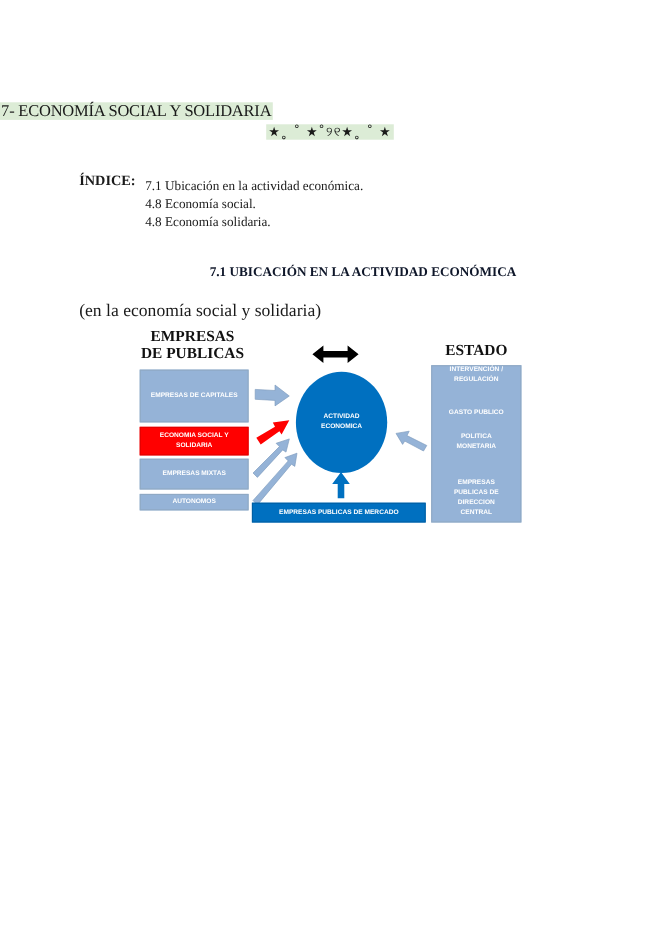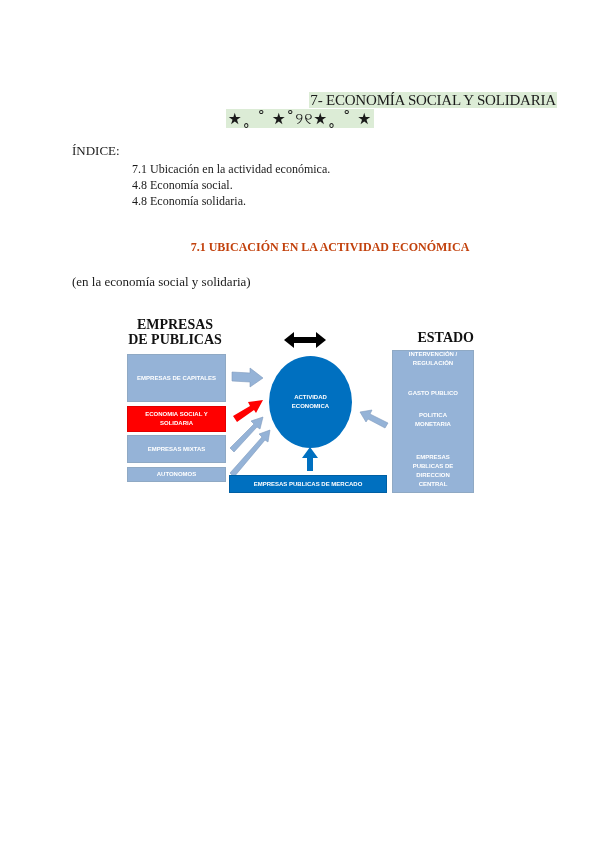--- a/index.html
+++ b/index.html
@@ -1,26 +1,26 @@
 <!DOCTYPE html>
 <html><head>
   <meta charset="utf-8">
   <style>
     html, body { margin: 0; padding: 0; background: #ffffff; }
     body { width: 600px; height: 848px; position: relative; overflow: hidden;
            font-family: "DejaVu Serif", serif; color: #1a1a1a; }
     .abs { position: absolute; }
-    .title { left: 0; width: 557px; top: 90px; text-align: right; }
+    .title { left: 0; width: 557px; top: 90px; text-align: left; }
     .title span.hl { background: #dcecd6; font-family: "Liberation Serif", serif; font-size: 15px; padding: 0 1px; letter-spacing: -0.2px; }
     .sub { left: 0; width: 600px; top: 109px; text-align: center; }
-    .sub span.hl { background: #dcecd6; font-size: 16px; padding: 0 2px; letter-spacing: 1px; }
-    .indice { left: 72px; top: 143px; font-weight: normal; font-size: 13px; font-family: "Liberation Serif", serif; }
+    .sub span.hl { background: #dcecd6; font-size: 12px; padding: 0 2px; letter-spacing: 1px; }
+    .indice { left: 72px; top: 156px; font-weight: bold; font-size: 13px; font-family: "Liberation Serif", serif; }
     .idx { left: 108px; font-size: 12px; font-family: "Liberation Serif", serif; margin-left: 24px; }
-    .sec { left: 0; width: 600px; top: 240px; text-align: center; color: #c2410c; font-weight: bold; font-size: 12px; font-family: "Liberation Serif", serif; padding-left: 60px; box-sizing: border-box; }
-    .para { left: 72px; top: 274px; font-size: 13px; font-family: "Liberation Serif", serif; }
+    .sec { left: 0; width: 600px; top: 240px; text-align: center; color: #0f172a; font-weight: bold; font-size: 12px; font-family: "Liberation Serif", serif; padding-left: 60px; box-sizing: border-box; }
+    .para { left: 72px; top: 274px; font-size: 16px; font-family: "Liberation Serif", serif; }
     .hdr { font-family: "Liberation Serif", serif; font-weight: bold; font-size: 14px; text-align: center; line-height: 15px; color: #111; }
     .box { display: flex; align-items: center; justify-content: center; text-align: center;
            font-family: "Liberation Sans", sans-serif; font-weight: bold; font-size: 6px; color: #ffffff;
            box-sizing: border-box; border: 1px solid #8fa9c4; line-height: 9px; }
     .lb { background: #95b3d7; }
     .red { background: #ff0000; border-color: #e00000; }
     .blue { background: #0070c0; border-color: #005fa3; }
     .circle { background: #0070c0; border-radius: 50%; display: flex; align-items: center; justify-content: center;
               font-family: "Liberation Sans", sans-serif; font-weight: bold; font-size: 6px; color: #fff; text-align: center; line-height: 9px; }
     .estado { background: #95b3d7; border: 1px solid #8fa9c4; box-sizing: border-box;
@@ -39,21 +39,21 @@
 
 <div class="abs indice">ÍNDICE:</div>
 <div class="abs idx" style="top:162px">7.1 Ubicación en la actividad económica.</div>
 <div class="abs idx" style="top:178px">4.8 Economía social.</div>
 <div class="abs idx" style="top:194px">4.8 Economía solidaria.</div>
 
 <div class="abs sec">7.1 UBICACIÓN EN LA ACTIVIDAD ECONÓMICA</div>
 
 <div class="abs para">(en la economía social y solidaria)</div>
 
-<div class="abs" style="left:120px; top:316px; width:360px; height:180px;">
+<div class="abs" style="left:120px; top:298px; width:360px; height:180px;">
 
   <div class="abs hdr" style="left:0; top:1px; width:110px;">
     <div>EMPRESAS</div>
     <div>DE PUBLICAS</div>
   </div>
 
   <div class="abs box lb" style="left:7px; top:38px; width:99px; height:48px;">EMPRESAS DE CAPITALES</div>
   <div class="abs box red" style="left:7px; top:90px; width:99px; height:26px; padding:0 10px;">ECONOMIA SOCIAL Y SOLIDARIA</div>
   <div class="abs box lb" style="left:7px; top:119px; width:99px; height:28px;">EMPRESAS MIXTAS</div>
   <div class="abs box lb" style="left:7px; top:151px; width:99px; height:15px;">AUTONOMOS</div>
@@ -91,21 +91,21 @@
 
   <div class="abs circle" style="left:149px; top:40px; width:83px; height:92px;">
     <div>
       <div>ACTIVIDAD</div>
       <div>ECONOMICA</div>
     </div>
   </div>
 
   <div class="abs box blue" style="left:109px; top:159px; width:158px; height:18px;">EMPRESAS PUBLICAS DE MERCADO</div>
 
-  <div class="abs hdr" style="left:272px; top:14px; width:82px;text-align:right;">ESTADO</div>
+  <div class="abs hdr" style="left:272px; top:14px; width:82px;">ESTADO</div>
 
   <div class="abs estado" style="left:272px; top:34px; width:82px; height:143px;">
     <div style="top:-1px;">INTERVENCIÓN /</div>
     <div style="top:8px;">REGULACIÓN</div>
     <div style="top:38px;">GASTO PUBLICO</div>
     <div style="top:60px;">POLITICA</div>
     <div style="top:69px;">MONETARIA</div>
     <div style="top:102px;">EMPRESAS</div>
     <div style="top:111px;">PUBLICAS DE</div>
     <div style="top:120px;">DIRECCION</div>

